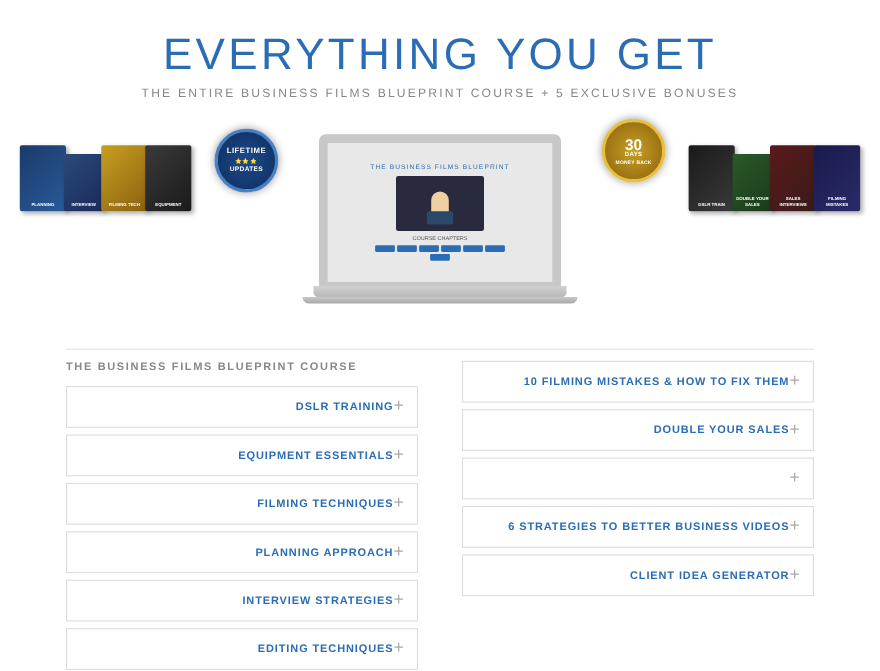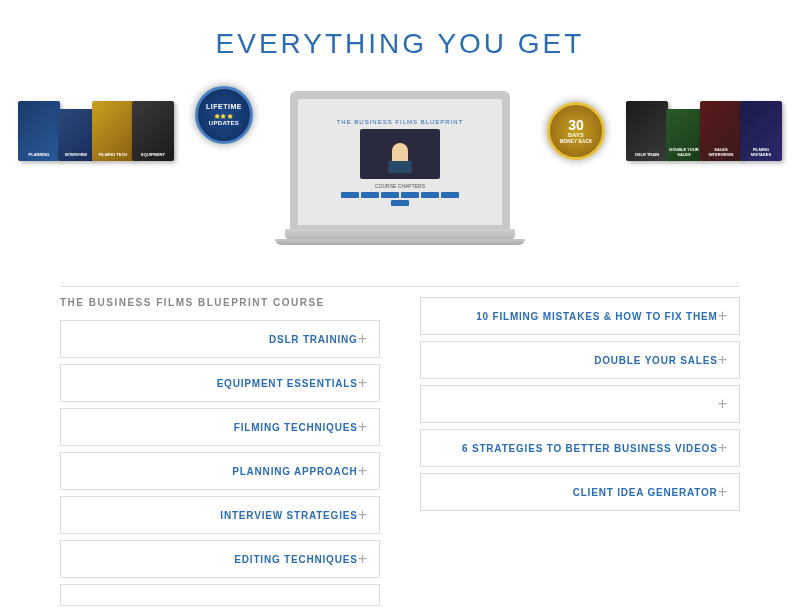--- a/index.html
+++ b/index.html
@@ -16,21 +16,21 @@
       width: 800px;
       background: #fff;
     }
 
     
     .header {
       text-align: center;
       padding: 28px 20px 16px;
     }
     .header h1 {
-      font-size: 28px;
+      font-size: 40px;
       font-weight: 300;
       color: #2a6db5;
       letter-spacing: 3px;
       text-transform: uppercase;
     }
     .header p {
       font-size: 11px;
       color: #888;
       letter-spacing: 2px;
       text-transform: uppercase;
@@ -144,21 +144,21 @@
       font-size: 5.5px;
       text-align: center;
       text-transform: uppercase;
       font-weight: bold;
       letter-spacing: 0.3px;
       line-height: 1.3;
     }
     .badge-30 {
       position: absolute;
       right: 195px;
-      top: 26px;
+      top: 1px;
       width: 58px;
       height: 58px;
       background: radial-gradient(circle, #c8a020, #8a6010);
       border-radius: 50%;
       display: flex;
       flex-direction: column;
       align-items: center;
       justify-content: center;
       border: 3px solid #e8c040;
       z-index: 20;
@@ -264,20 +264,21 @@
       line-height: 1;
     }
   </style>
 </head>
 <body>
 
 <div class="page-wrapper">
 
   <div class="header">
     <h1>EVERYTHING YOU GET</h1>
+    <p>THE ENTIRE BUSINESS FILMS BLUEPRINT COURSE + 5 EXCLUSIVE BONUSES</p>
   </div>
 
   <div class="hero-area">
 
     <div style="position:absolute; left:20px; top:25px; display:flex; align-items:flex-end; gap:2px; z-index:5;">
       <div class="book-cover book-1">PLANNING</div>
       <div class="book-cover book-2" style="width:36px;height:52px;">INTERVIEW</div>
       <div class="book-cover book-3">FILMING TECH</div>
       <div class="book-cover book-4">EQUIPMENT</div>
     </div>

